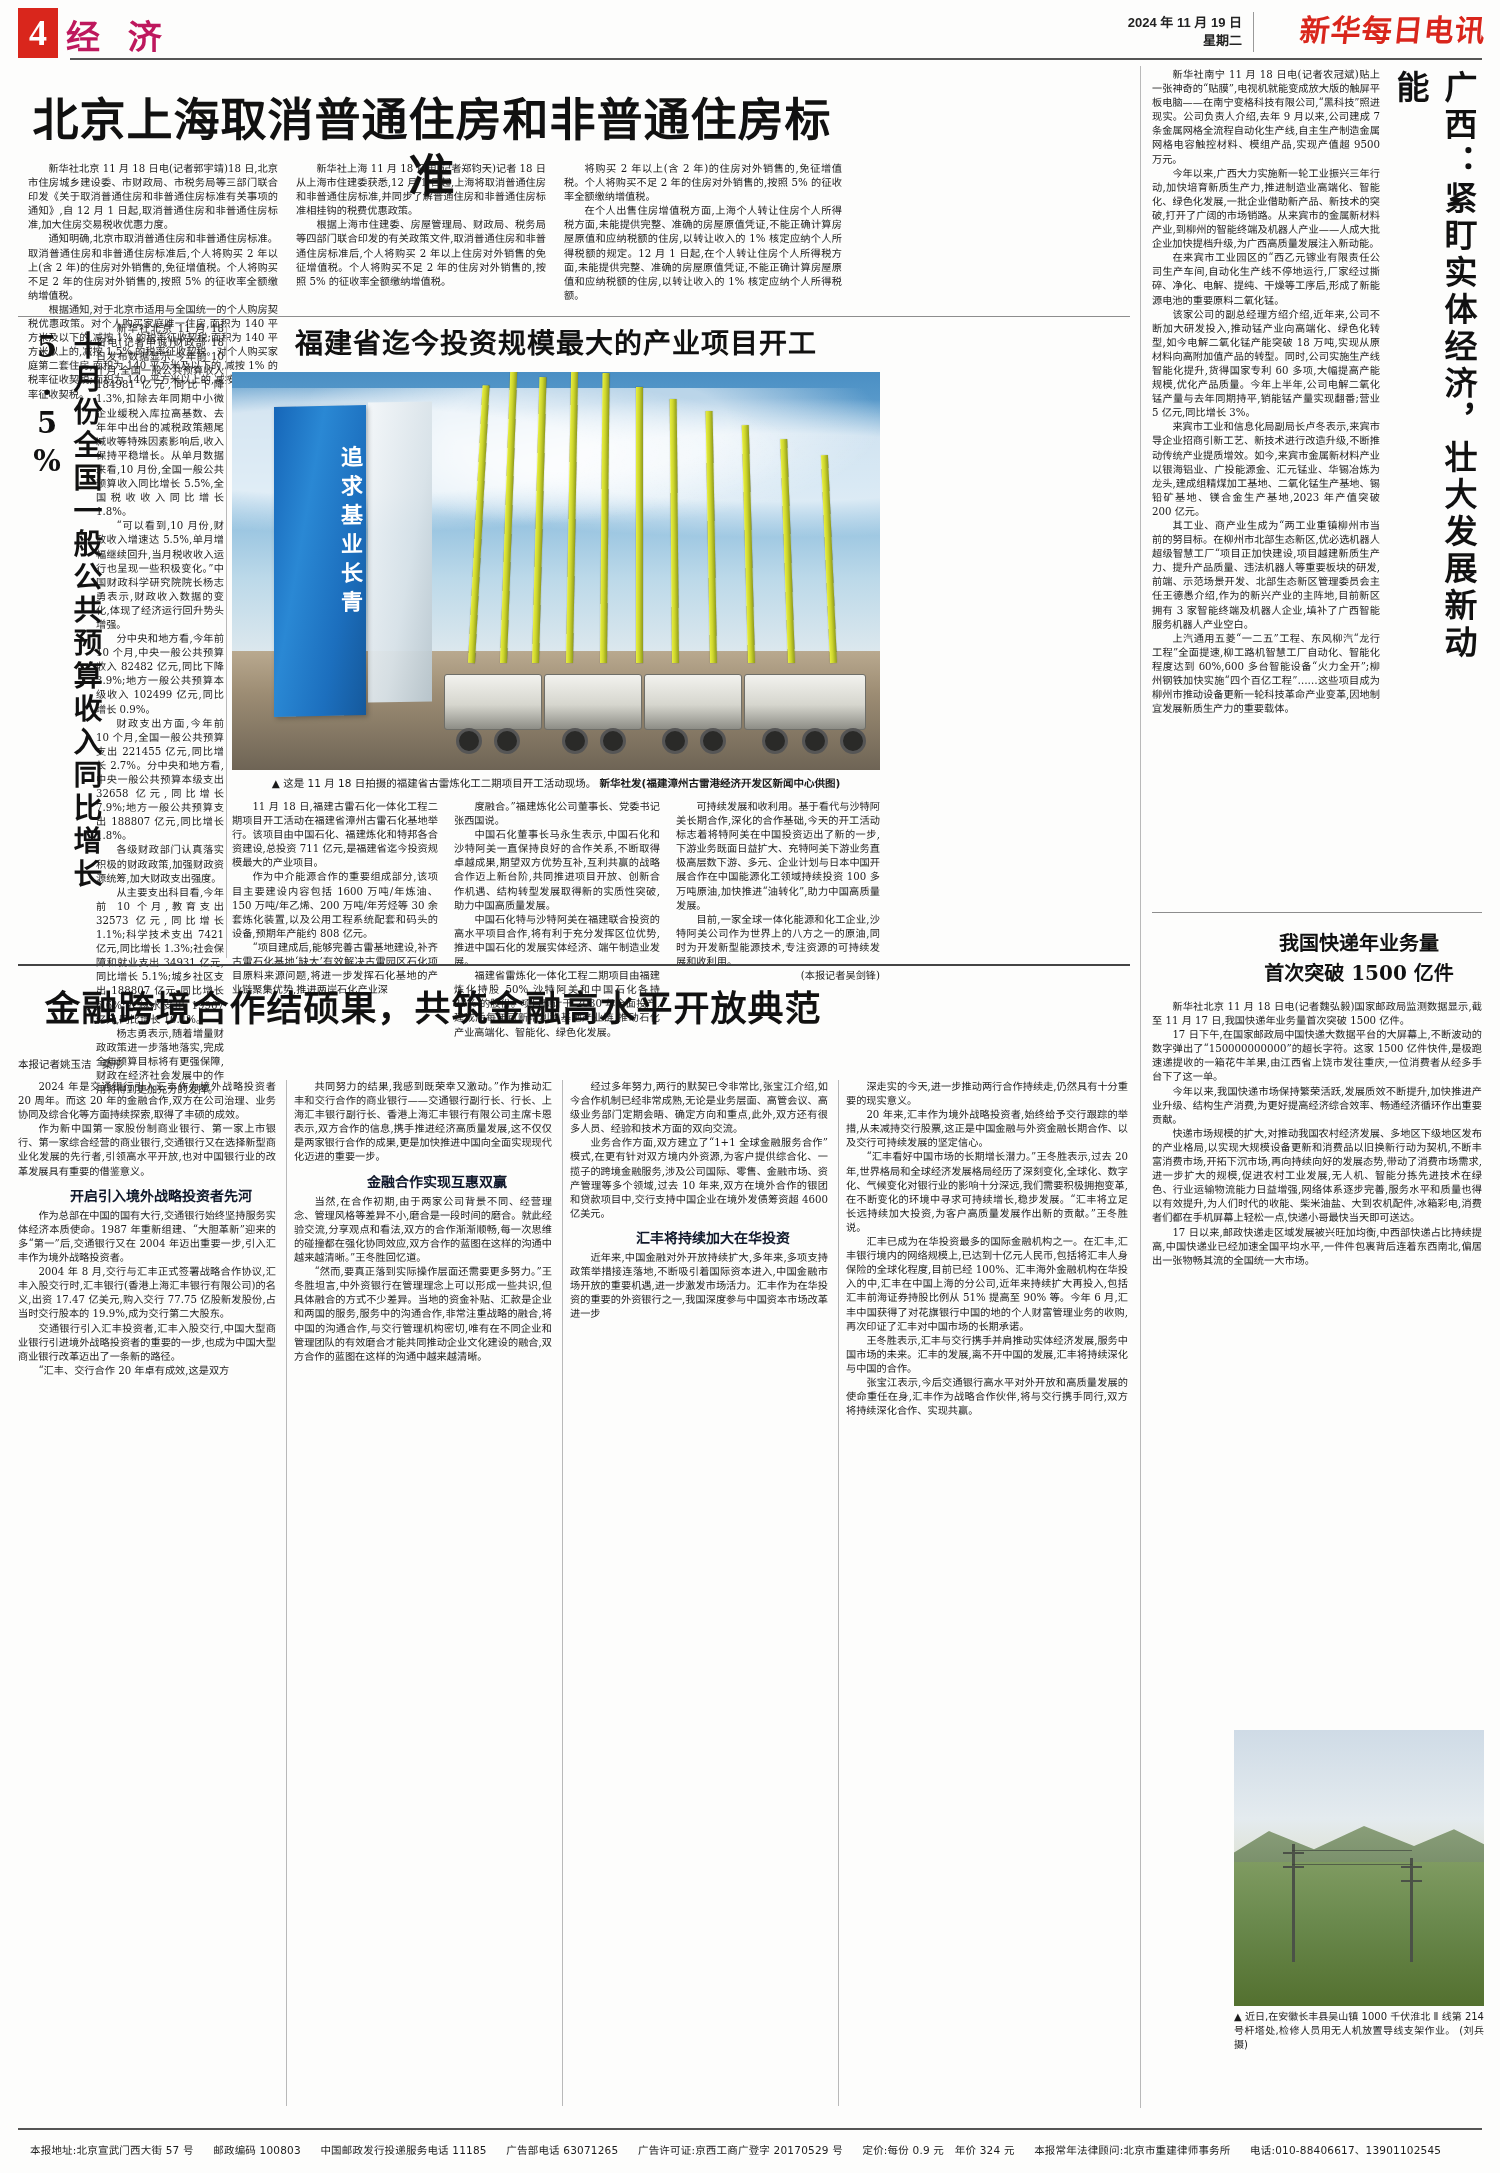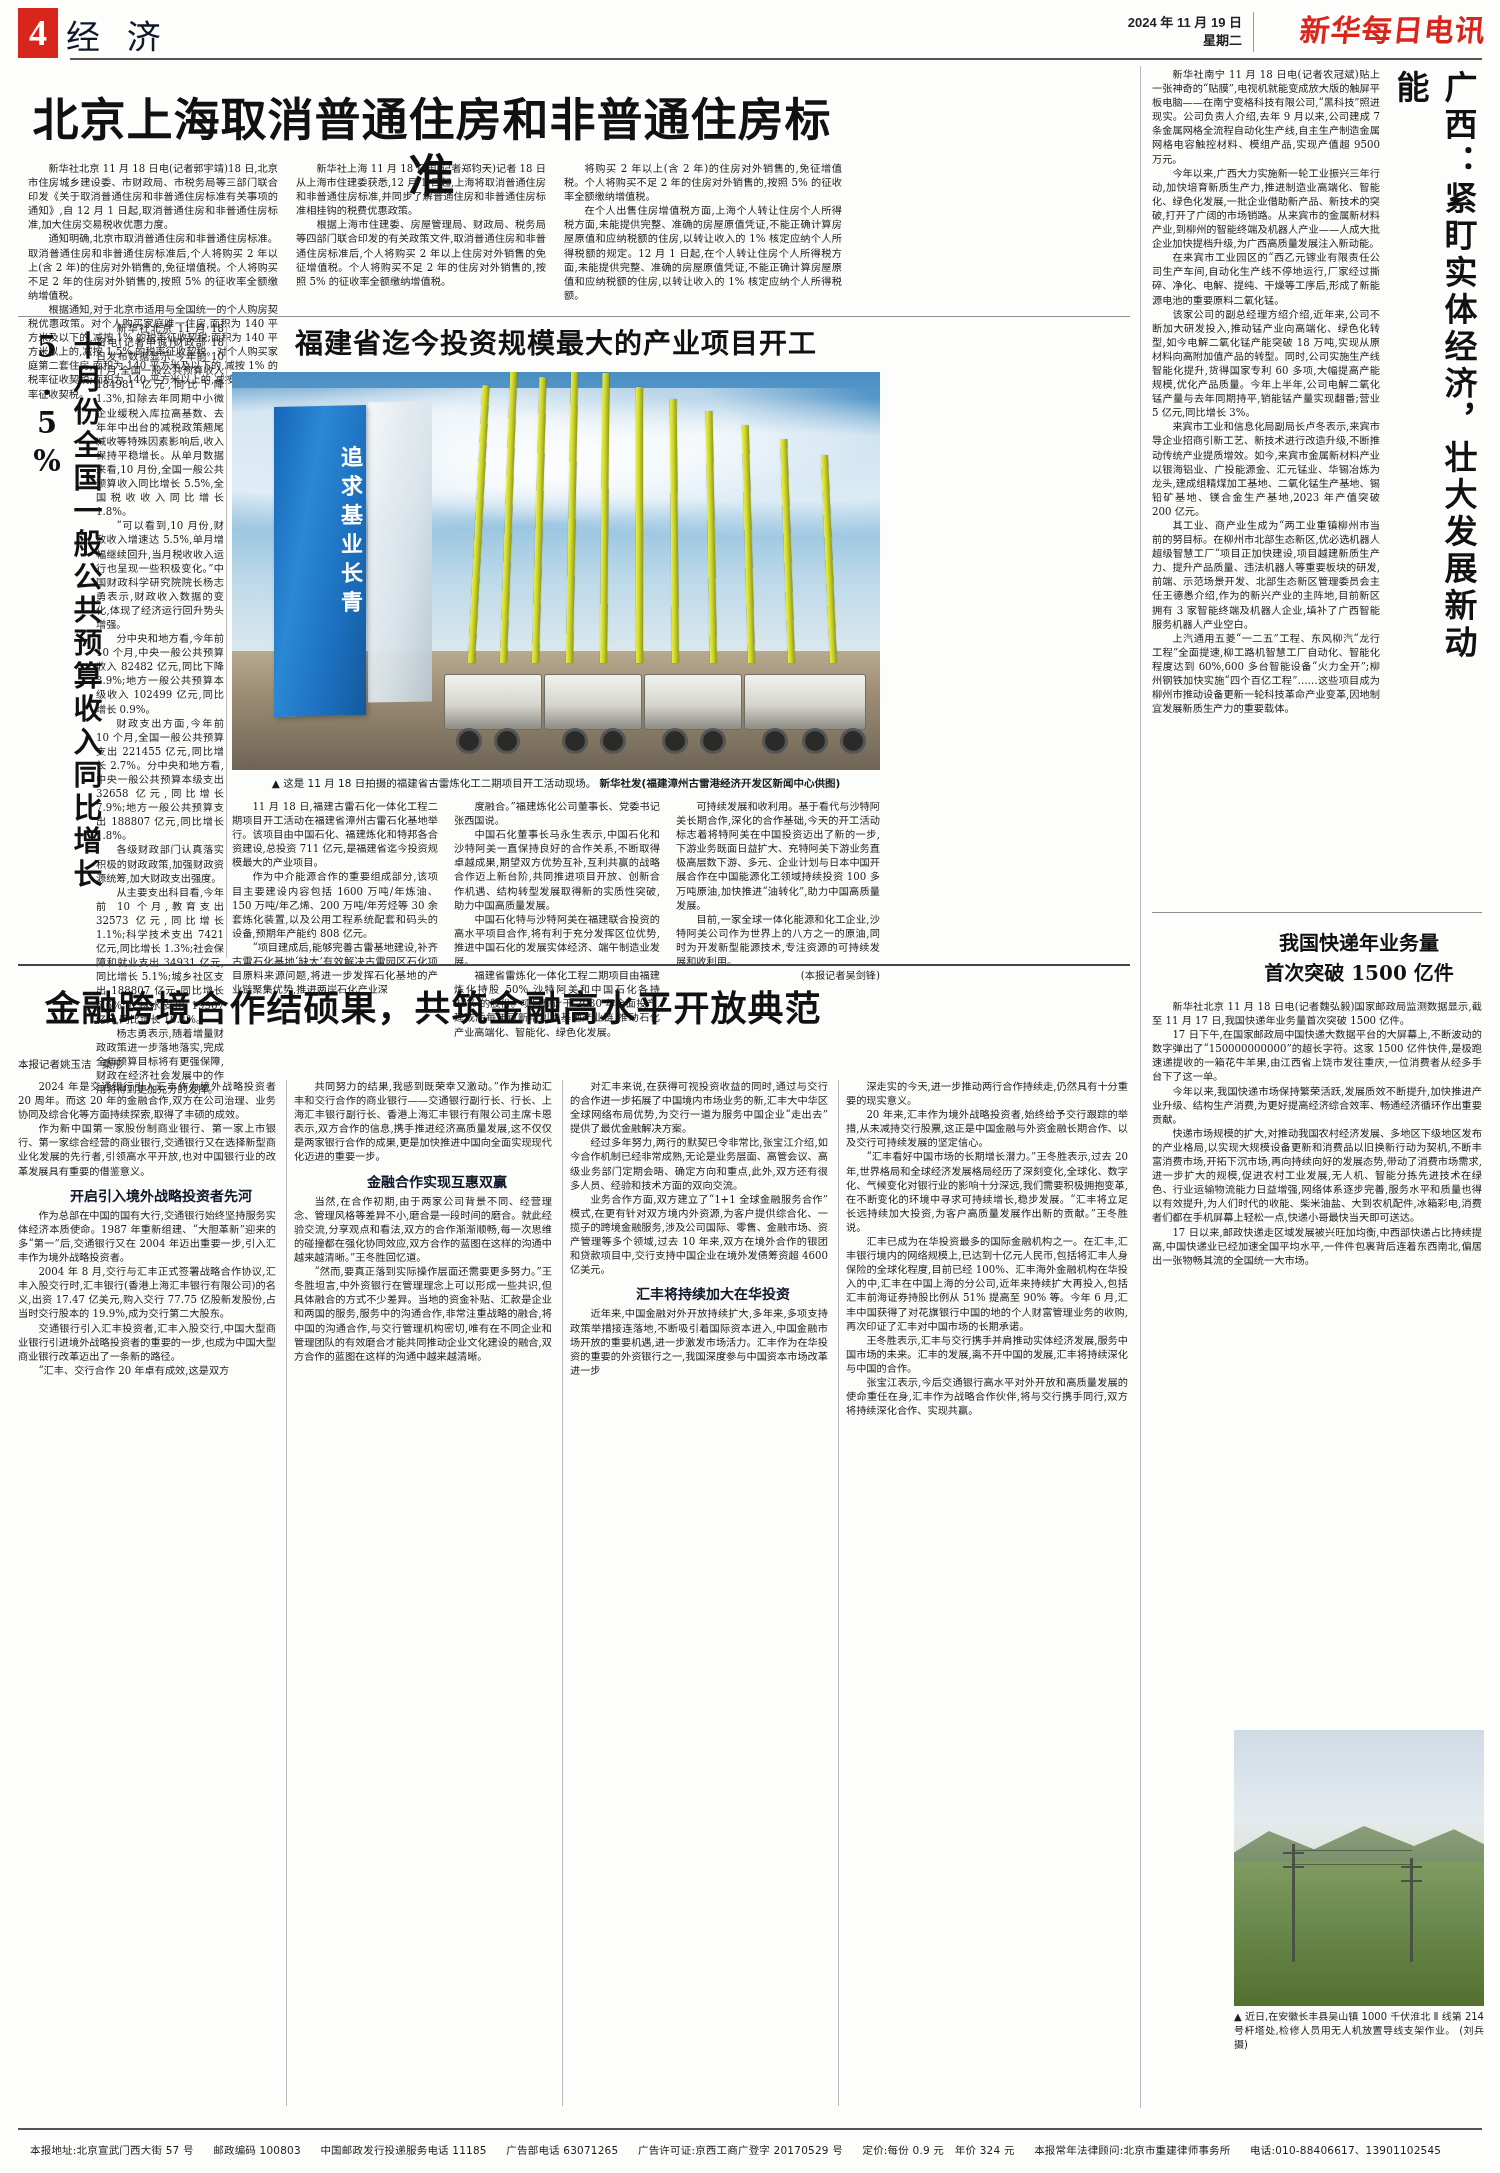--- a/index.html
+++ b/index.html
@@ -37,23 +37,23 @@
     font-family: "Liberation Serif", serif;
     font-size: 36px;
     font-weight: bold;
     line-height: 50px;
     text-align: center;
   }
   .section-name {
     position: absolute;
     left: 66px; top: 10px;
     font-size: 34px;
-    font-weight: normal;
+    font-weight: bold;
     letter-spacing: 8px;
-    color: #0f172a;
+    color: #be185d;
     font-family: "DejaVu Serif", "Liberation Serif", serif;
   }
   .masthead-date {
     position: absolute;
     right: 258px; top: 14px;
     text-align: right;
     font-size: 13px;
     line-height: 18px;
     color: #222;
     font-family: "Liberation Sans", sans-serif;
@@ -530,21 +530,20 @@
   </div>
 
   <div class="col body-col" style="left:294px; top:1080px; width:258px; height:1030px;">
     <p>共同努力的结果,我感到既荣幸又激动。”作为推动汇丰和交行合作的商业银行——交通银行副行长、行长、上海汇丰银行副行长、香港上海汇丰银行有限公司主席卡恩表示,双方合作的信息,携手推进经济高质量发展,这不仅仅是两家银行合作的成果,更是加快推进中国向全面实现现代化迈进的重要一步。</p>
     <p class="mini-hl" style="position:static; margin:10px 0 6px; font-size:14px;">金融合作实现互惠双赢</p>
     <p>当然,在合作初期,由于两家公司背景不同、经营理念、管理风格等差异不小,磨合是一段时间的磨合。就此经验交流,分享观点和看法,双方的合作渐渐顺畅,每一次思维的碰撞都在强化协同效应,双方合作的蓝图在这样的沟通中越来越清晰。”王冬胜回忆道。</p>
     <p>“然而,要真正落到实际操作层面还需要更多努力。”王冬胜坦言,中外资银行在管理理念上可以形成一些共识,但具体融合的方式不少差异。当地的资金补贴、汇款是企业和两国的服务,服务中的沟通合作,非常注重战略的融合,将中国的沟通合作,与交行管理机构密切,唯有在不同企业和管理团队的有效磨合才能共同推动企业文化建设的融合,双方合作的蓝图在这样的沟通中越来越清晰。</p>
   </div>
 
   <div class="col body-col" style="left:570px; top:1080px; width:258px; height:1030px;">
-    <p>对汇丰来说,在获得可视投资收益的同时,通过与交行的合作进一步拓展了中国境内市场业务的新,汇丰大中华区全球网络布局优势,为交行一道为服务中国企业“走出去”提供了最优金融解决方案。</p>
     <p>经过多年努力,两行的默契已令非常比,张宝江介绍,如今合作机制已经非常成熟,无论是业务层面、高管会议、高级业务部门定期会晤、确定方向和重点,此外,双方还有很多人员、经验和技术方面的双向交流。</p>
     <p>业务合作方面,双方建立了“1+1 全球金融服务合作”模式,在更有针对双方境内外资源,为客户提供综合化、一揽子的跨境金融服务,涉及公司国际、零售、金融市场、资产管理等多个领域,过去 10 年来,双方在境外合作的银团和贷款项目中,交行支持中国企业在境外发债筹资超 4600 亿美元。</p>
     <p class="mini-hl" style="position:static; margin:10px 0 6px; font-size:14px;">汇丰将持续加大在华投资</p>
     <p>近年来,中国金融对外开放持续扩大,多年来,多项支持政策举措接连落地,不断吸引着国际资本进入,中国金融市场开放的重要机遇,进一步激发市场活力。汇丰作为在华投资的重要的外资银行之一,我国深度参与中国资本市场改革进一步</p>
   </div>
 
   <div class="col body-col" style="left:846px; top:1080px; width:282px; height:1030px;">
     <p>深走实的今天,进一步推动两行合作持续走,仍然具有十分重要的现实意义。</p>
     <p>20 年来,汇丰作为境外战略投资者,始终给予交行跟踪的举措,从未减持交行股票,这正是中国金融与外资金融长期合作、以及交行可持续发展的坚定信心。</p>
     <p>“汇丰看好中国市场的长期增长潜力。”王冬胜表示,过去 20 年,世界格局和全球经济发展格局经历了深刻变化,全球化、数字化、气候变化对银行业的影响十分深远,我们需要积极拥抱变革,在不断变化的环境中寻求可持续增长,稳步发展。“汇丰将立足长远持续加大投资,为客户高质量发展作出新的贡献。”王冬胜说。</p>

